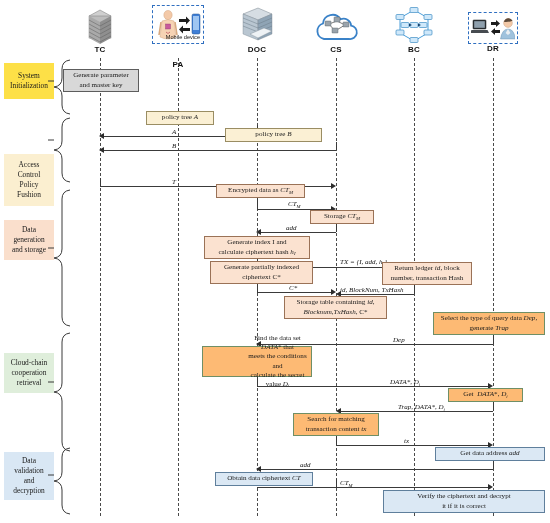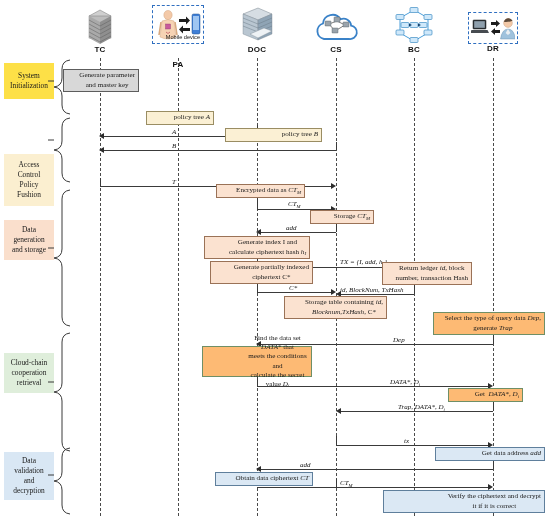--- a/index.html
+++ b/index.html
@@ -14,21 +14,21 @@
   .actor .nm{font-size:8px;font-weight:bold;font-family:"Liberation Sans",sans-serif;letter-spacing:.2px;margin-top:1px;color:#111;}
 
   .dashbox{border:1px dashed #2f6fc0;padding:2px;display:inline-block;line-height:0;background:#fff;}
 
   
   .lifeline{position:absolute;width:0;border-left:1.3px dashed #4a4a4a;top:58px;height:458px;}
 
   
   .msgbox{position:absolute;border:1px solid #6d6d6d;font-size:7.1px;line-height:1.28;
           text-align:center;padding:2px 3px;box-sizing:border-box;display:flex;
-          align-items:center;justify-content:flex-end;}
+          align-items:center;justify-content:center;}
   .b-grey{background:#d8d8d8;border-color:#5d5d5d;}
   .b-cream{background:#fbf0d4;border-color:#9a8d63;}
   .b-peach{background:#fbe2d0;border-color:#9a7257;}
   .b-green{background:#fdba74;border-color:#6f8f66;}
   .b-blue{background:#dbe8f4;border-color:#5f7f9c;}
 
   
   .arrowline{position:absolute;height:0;border-top:1px solid #3a3a3a;}
   .ahead{position:absolute;width:0;height:0;border-top:3px solid transparent;border-bottom:3px solid transparent;}
   .ahead.r{border-left:5px solid #2c2c2c;}
@@ -335,20 +335,23 @@
 
   <div class="msgbox b-green" style="left:448px;top:388px;width:75px;height:14px;">
     <span>Get&nbsp; <i>DATA</i>*, <i>D<sub>i</sub></i></span>
   </div>
 
   <div class="stub" style="left:493px;top:402px;height:9px;"></div>
   <div class="arrowline" style="left:341px;top:411px;width:152px;"></div>
   <div class="ahead l" style="left:336px;top:408px;"></div>
   <div class="alabel" style="left:398px;top:403px;"><i>Trap</i>, <i>DATA</i>*, D<sub>i</sub></div>
 
+  <div class="msgbox b-green" style="left:293px;top:413px;width:86px;height:23px;">
+    <span>Search for matching<br>transaction content <i>tx</i></span>
+  </div>
 
   <div class="stub" style="left:336px;top:436px;height:9px;"></div>
   <div class="arrowline" style="left:336px;top:445px;width:152px;"></div>
   <div class="ahead r" style="left:488px;top:442px;"></div>
   <div class="alabel" style="left:404px;top:437px;"><i>tx</i></div>
 
   <div class="msgbox b-blue" style="left:435px;top:447px;width:110px;height:14px;">
     <span>Get data address <i>add</i></span>
   </div>
 

